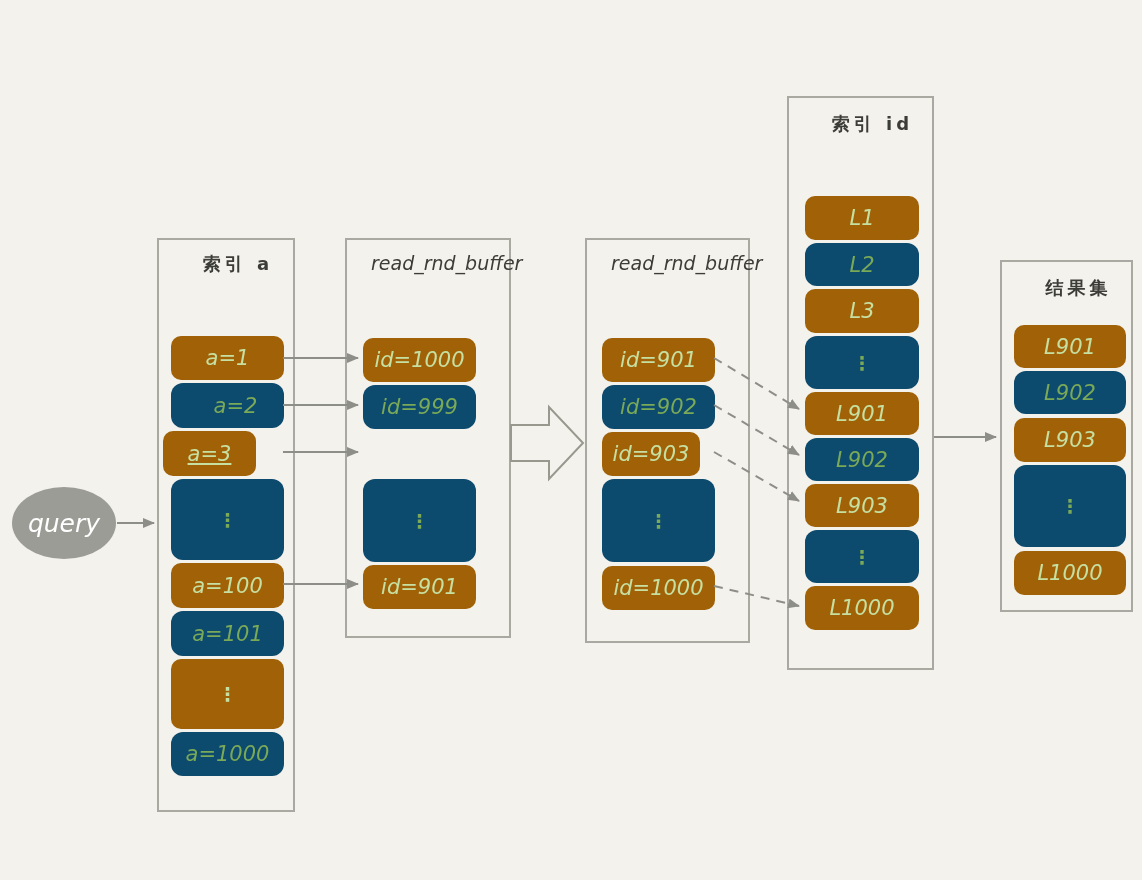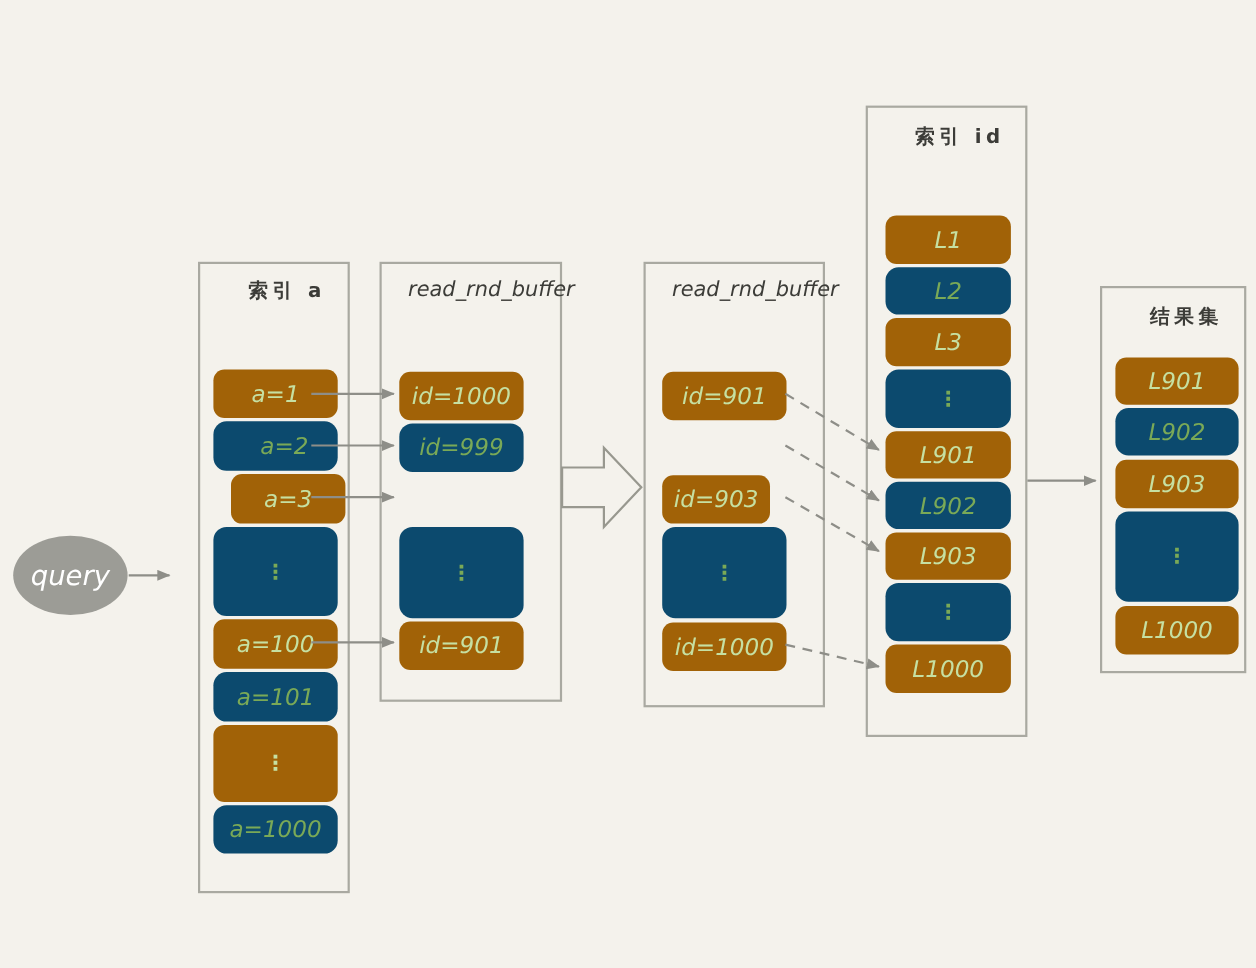--- a/index.html
+++ b/index.html
@@ -40,45 +40,46 @@
 </style>
 </head>
 <body>
 
 <div class="canvas">
 
   <div class="query">
     <span>query</span>
   </div>
 
-  <div class="container" style="left:157px; top:238px; width:138px; height:574px;margin-left:23px;">
+  <div class="container" style="left:157px; top:238px; width:138px; height:574px;">
     <div class="col-title title-cn" style="top:12px;">索引 a</div>
     <div class="cell dark" style="left:12px; top:96px;  width:113px; height:44px;">a=1</div>
     <div class="cell light" style="left:12px; top:143px; width:113px; height:45px;padding-left:16px;">a=2</div>
-    <div class="cell dark" style="left:28px; top:191px; width:104px; height:45px;">a=3</div>
+    <div class="cell dark" style="left:4px; top:191px; width:93px; height:45px;text-decoration:underline;">a=3</div>
     <div class="cell light dots" style="left:12px; top:239px; width:113px; height:81px;">⋮</div>
     <div class="cell dark" style="left:12px; top:323px; width:113px; height:45px;">a=100</div>
     <div class="cell light" style="left:12px; top:371px; width:113px; height:45px;">a=101</div>
     <div class="cell dark dots" style="left:12px; top:419px; width:113px; height:70px;">⋮</div>
     <div class="cell light" style="left:12px; top:492px; width:113px; height:44px;">a=1000</div>
   </div>
 
   <div class="container" style="left:345px; top:238px; width:166px; height:400px;">
     <div class="col-title title-mono" style="top:12px;">read_rnd_buffer</div>
     <div class="cell dark" style="left:16px; top:98px;  width:113px; height:44px;">id=1000</div>
     <div class="cell light" style="left:16px; top:145px; width:113px; height:44px;">id=999</div>
     <div class="cell light dots" style="left:16px; top:239px; width:113px; height:83px;">⋮</div>
     <div class="cell dark" style="left:16px; top:325px; width:113px; height:44px;">id=901</div>
   </div>
 
   <div class="sort-label">sort</div>
 
   <div class="container" style="left:585px; top:238px; width:165px; height:405px;">
     <div class="col-title title-mono" style="top:12px;">read_rnd_buffer</div>
     <div class="cell dark" style="left:15px; top:98px;  width:113px; height:44px;">id=901</div>
+    <div class="cell light" style="left:15px; top:145px; width:113px; height:44px;">id=902</div>
     <div class="cell dark" style="left:15px; top:192px; width:98px; height:44px;">id=903</div>
     <div class="cell light dots" style="left:15px; top:239px; width:113px; height:83px;">⋮</div>
     <div class="cell dark" style="left:15px; top:326px; width:113px; height:44px;">id=1000</div>
   </div>
 
   <div class="container" style="left:787px; top:96px; width:147px; height:574px;">
     <div class="col-title title-cn" style="top:14px;">索引 id</div>
     <div class="cell dark" style="left:16px; top:98px;  width:114px; height:44px;">L1</div>
     <div class="cell light" style="left:16px; top:145px; width:114px; height:43px;">L2</div>
     <div class="cell dark" style="left:16px; top:191px; width:114px; height:44px;">L3</div>

